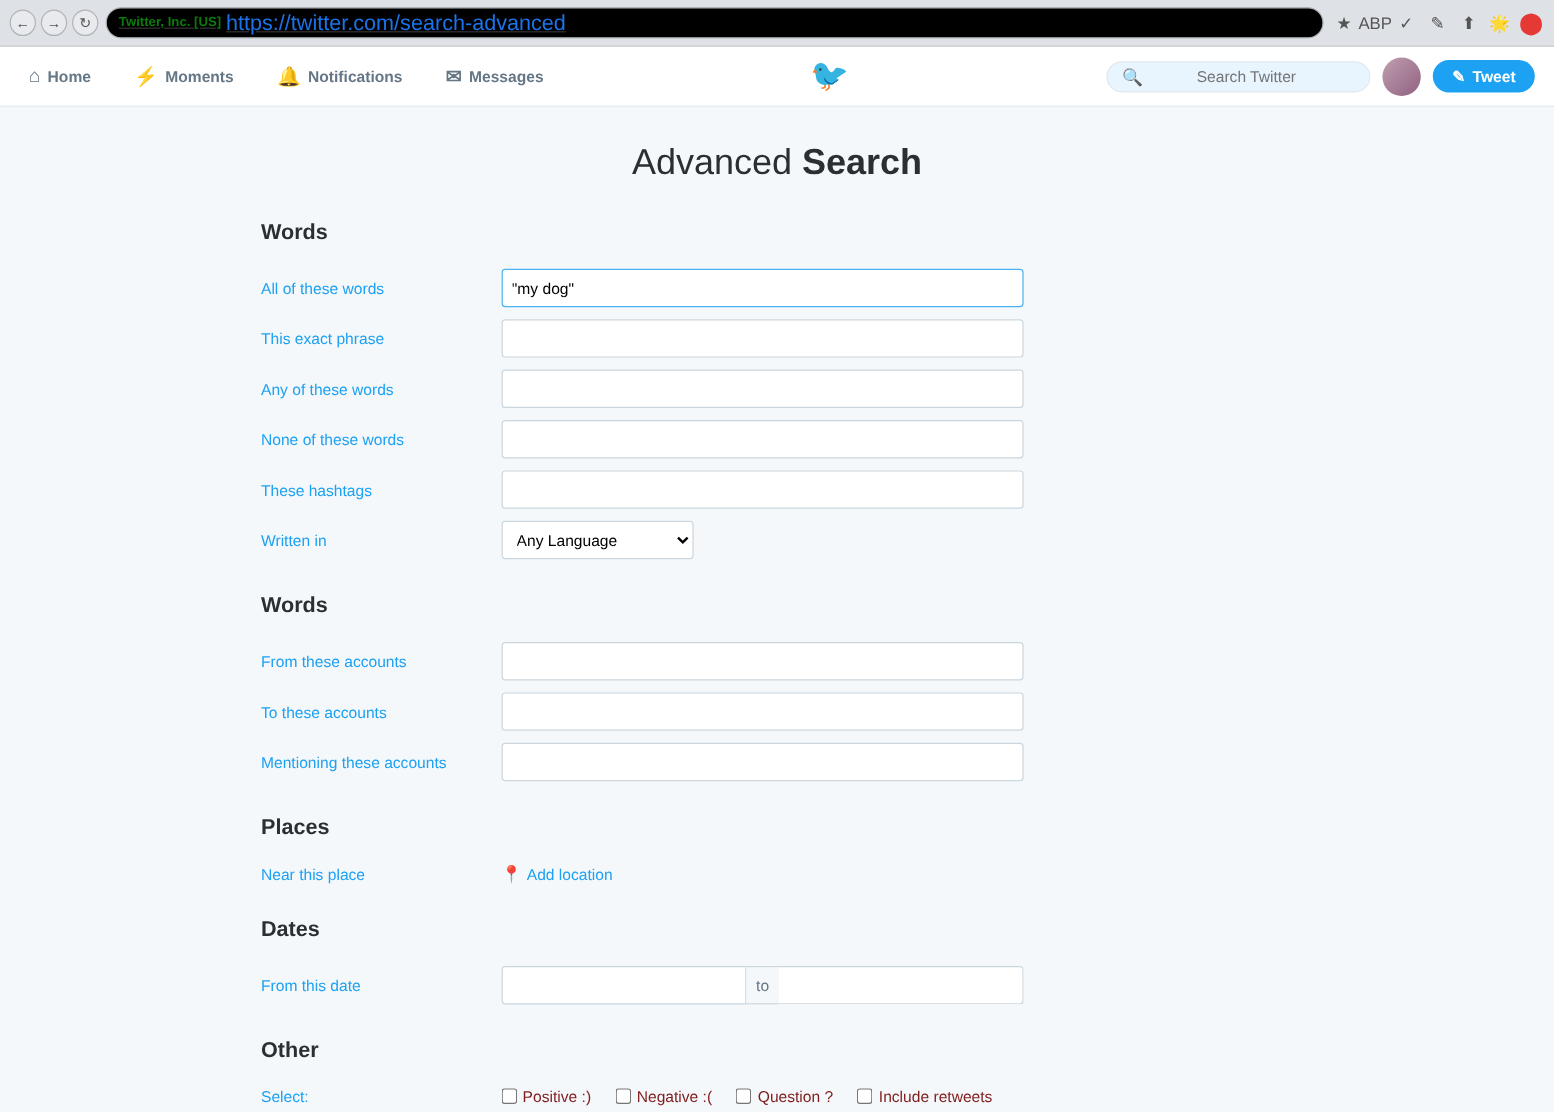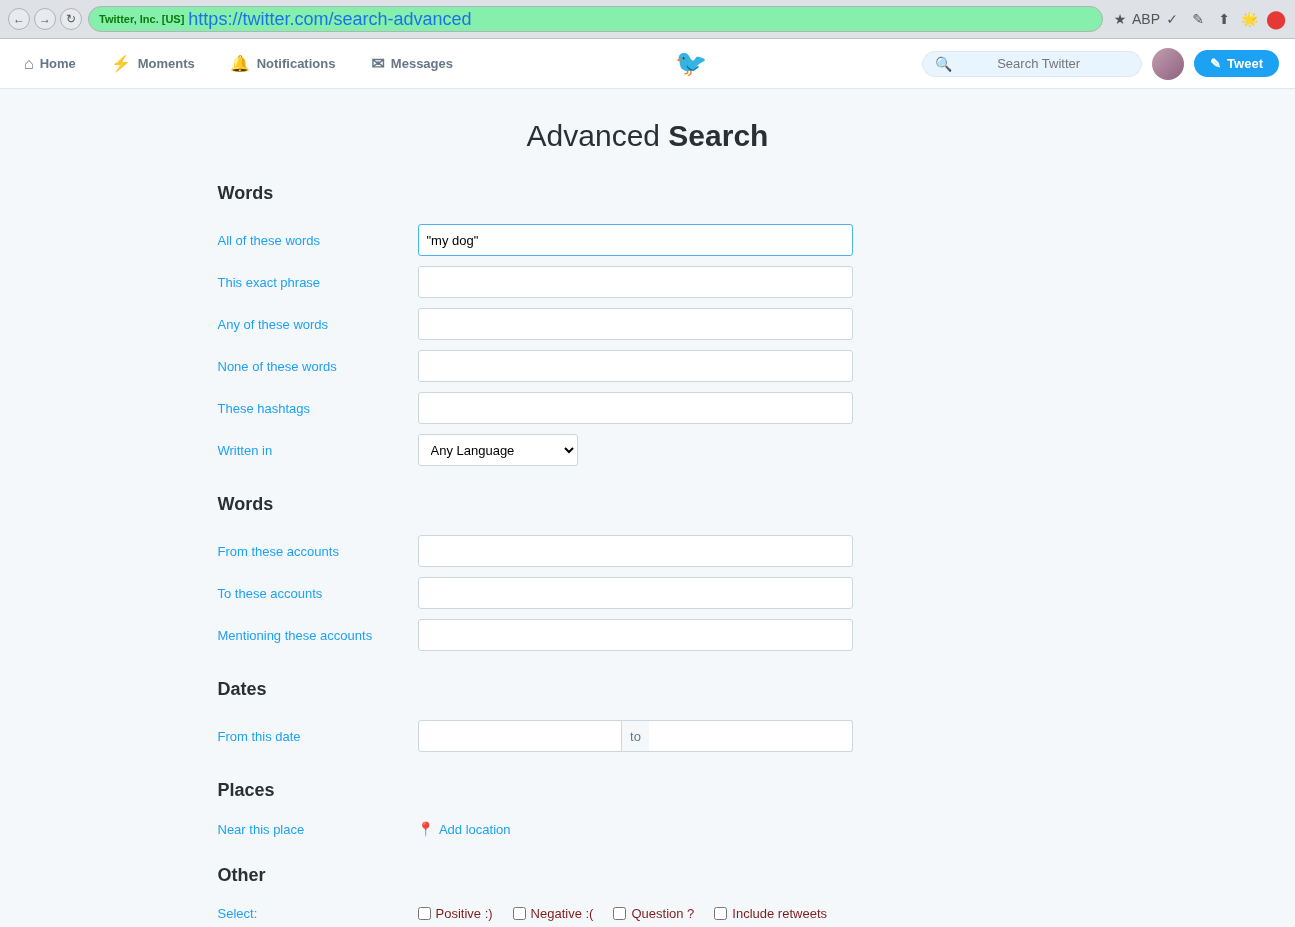--- a/index.html
+++ b/index.html
@@ -15,22 +15,22 @@
       border-bottom: 1px solid #c0c3c8;
     }
     .browser-nav-btns { display: flex; gap: 4px; align-items: center; }
     .nav-btn {
       width: 22px; height: 22px; border-radius: 50%; border: 1px solid #b0b3b8;
       background: #e8eaed; display: flex; align-items: center; justify-content: center;
       cursor: pointer; font-size: 12px; color: #555;
     }
     .address-bar {
       flex: 1; height: 26px; border-radius: 13px; border: 1px solid #b0b3b8;
-      background: #86efac; display: flex; align-items: center; padding: 0 10px;
-      font-size: 12px; color: #333; gap: 4px;
+      background: #000000; display: flex; align-items: center; padding: 0 10px;
+      font-size: 12px; color: #333; gap: 4px; text-decoration: underline;
     }
     .address-bar .secure { color: #0a7a0a; font-weight: bold; font-size: 11px; }
     .address-bar .url { color: #333; font-size: 18px; }
     .address-bar .url span { color: #1a73e8; }
     .browser-actions { display: flex; gap: 4px; align-items: center; }
     .browser-action-btn {
       width: 22px; height: 22px; display: flex; align-items: center; justify-content: center;
       font-size: 14px; color: #555; cursor: pointer;
     }
 
@@ -288,40 +288,40 @@
       <label class="form-label">To these accounts</label>
       <input class="form-input" type="text" style="">
     </div>
     <div class="form-row">
       <label class="form-label">Mentioning these accounts</label>
       <input class="form-input" type="text" style="">
     </div>
   </div>
 
   <div class="section">
+    <div class="section-title">Places</div>
+
+    <div class="form-row">
+      <label class="form-label">Near this place</label>
+      <div class="add-location-link">
+        <span class="location-pin">📍</span>
+        <span>Add location</span>
+      </div>
+    </div>
+  </div>
+
+  <div class="section">
     <div class="section-title">Dates</div>
 
     <div class="form-row">
       <label class="form-label">From this date</label>
       <div class="date-inputs">
         <input class="date-input" type="text" style="">
         <div class="date-to">to</div>
         <input class="date-input-right" type="text" style="">
-      </div>
-    </div>
-  </div>
-
-  <div class="section">
-    <div class="section-title">Places</div>
-
-    <div class="form-row">
-      <label class="form-label">Near this place</label>
-      <div class="add-location-link">
-        <span class="location-pin">📍</span>
-        <span>Add location</span>
       </div>
     </div>
   </div>
 
   <div class="section">
     <div class="section-title">Other</div>
 
     <div class="form-row">
       <label class="form-label">Select:</label>
       <div class="checkbox-row">

